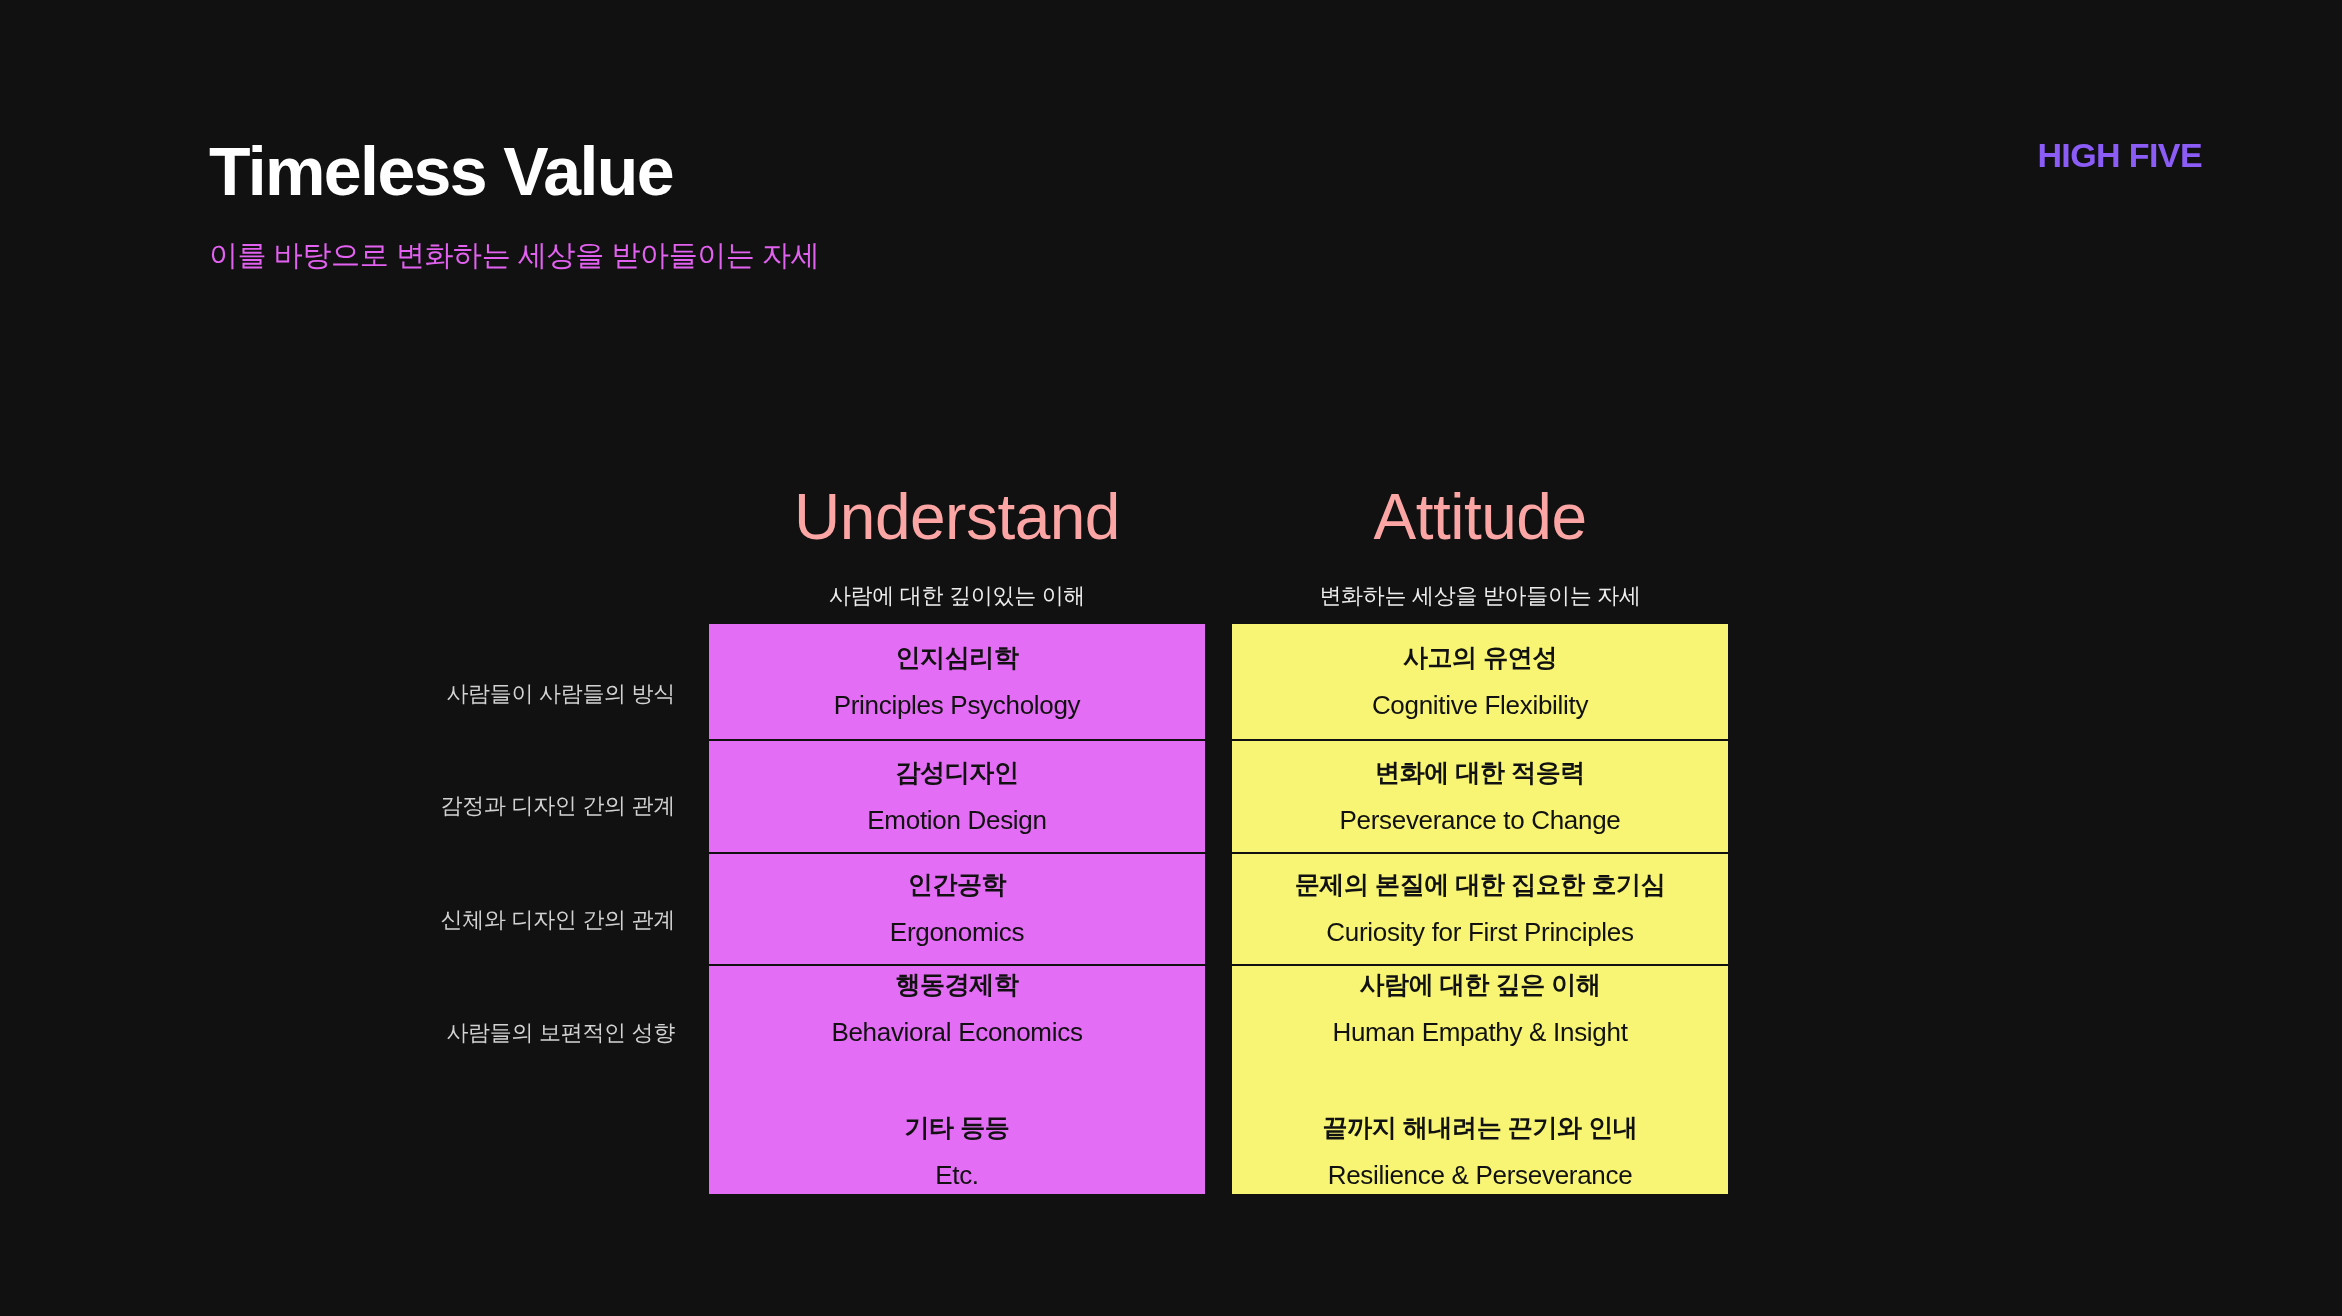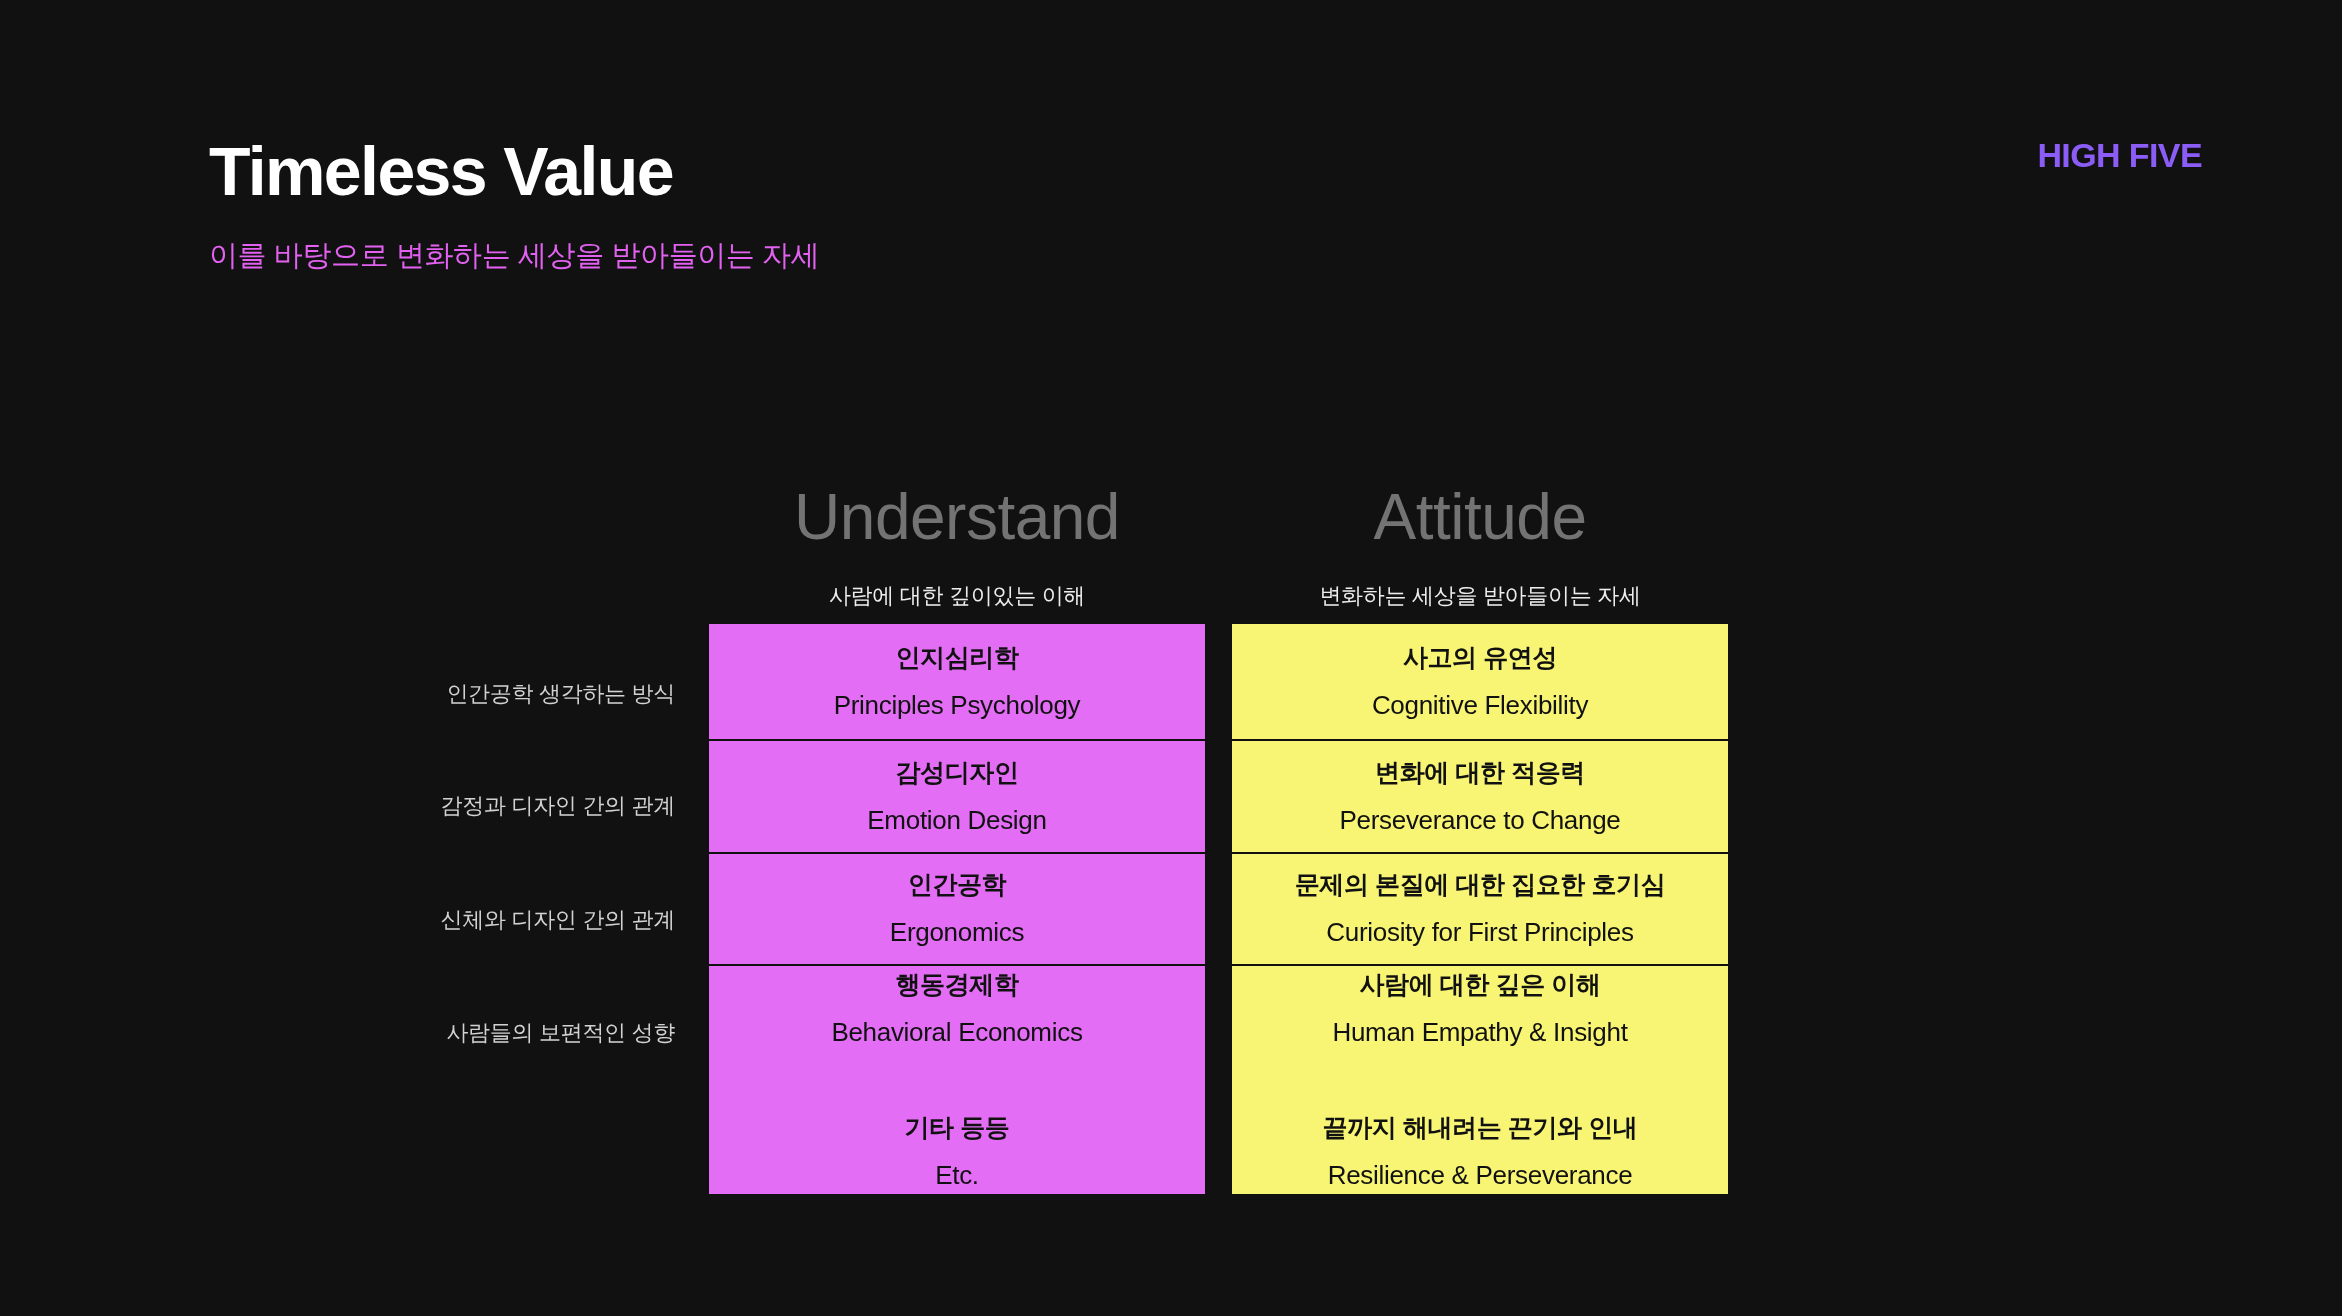--- a/index.html
+++ b/index.html
@@ -53,21 +53,21 @@
   }
 
   
   .col-head {
     position:absolute;
     text-align:center;
   }
   .col-head .col-title {
     font-size:64px;
     font-weight:300;
-    color:#737373;
+    color:#fca5a5;
     line-height:1.05;
     letter-spacing:-0.5px;
     white-space:nowrap;
   }
   .col-head .col-sub {
     margin-top:14px;
     font-size:22px;
     font-weight:400;
     color:#EDEDED;
     letter-spacing:-0.3px;
@@ -199,19 +199,19 @@
           <div class="entry">
             <div class="ko">사람에 대한 깊은 이해</div>
             <div class="en">Human Empathy &amp; Insight</div>
           </div>
           <div class="entry">
             <div class="ko">끝까지 해내려는 끈기와 인내</div>
             <div class="en">Resilience &amp; Perseverance</div>
           </div>
         </div>
       </div>
-      <div class="row-label" style="top: 655px;">인간공학 생각하는 방식</div>
+      <div class="row-label" style="top: 655px;">사람들이 사람들의 방식</div>
       <div class="row-label" style="top: 767px;">감정과 디자인 간의 관계</div>
       <div class="row-label" style="top: 881px;">신체와 디자인 간의 관계</div>
       <div class="row-label" style="top: 994px;">사람들의 보편적인 성향</div>
     </div>
 
 </div>
 
 </body></html>

